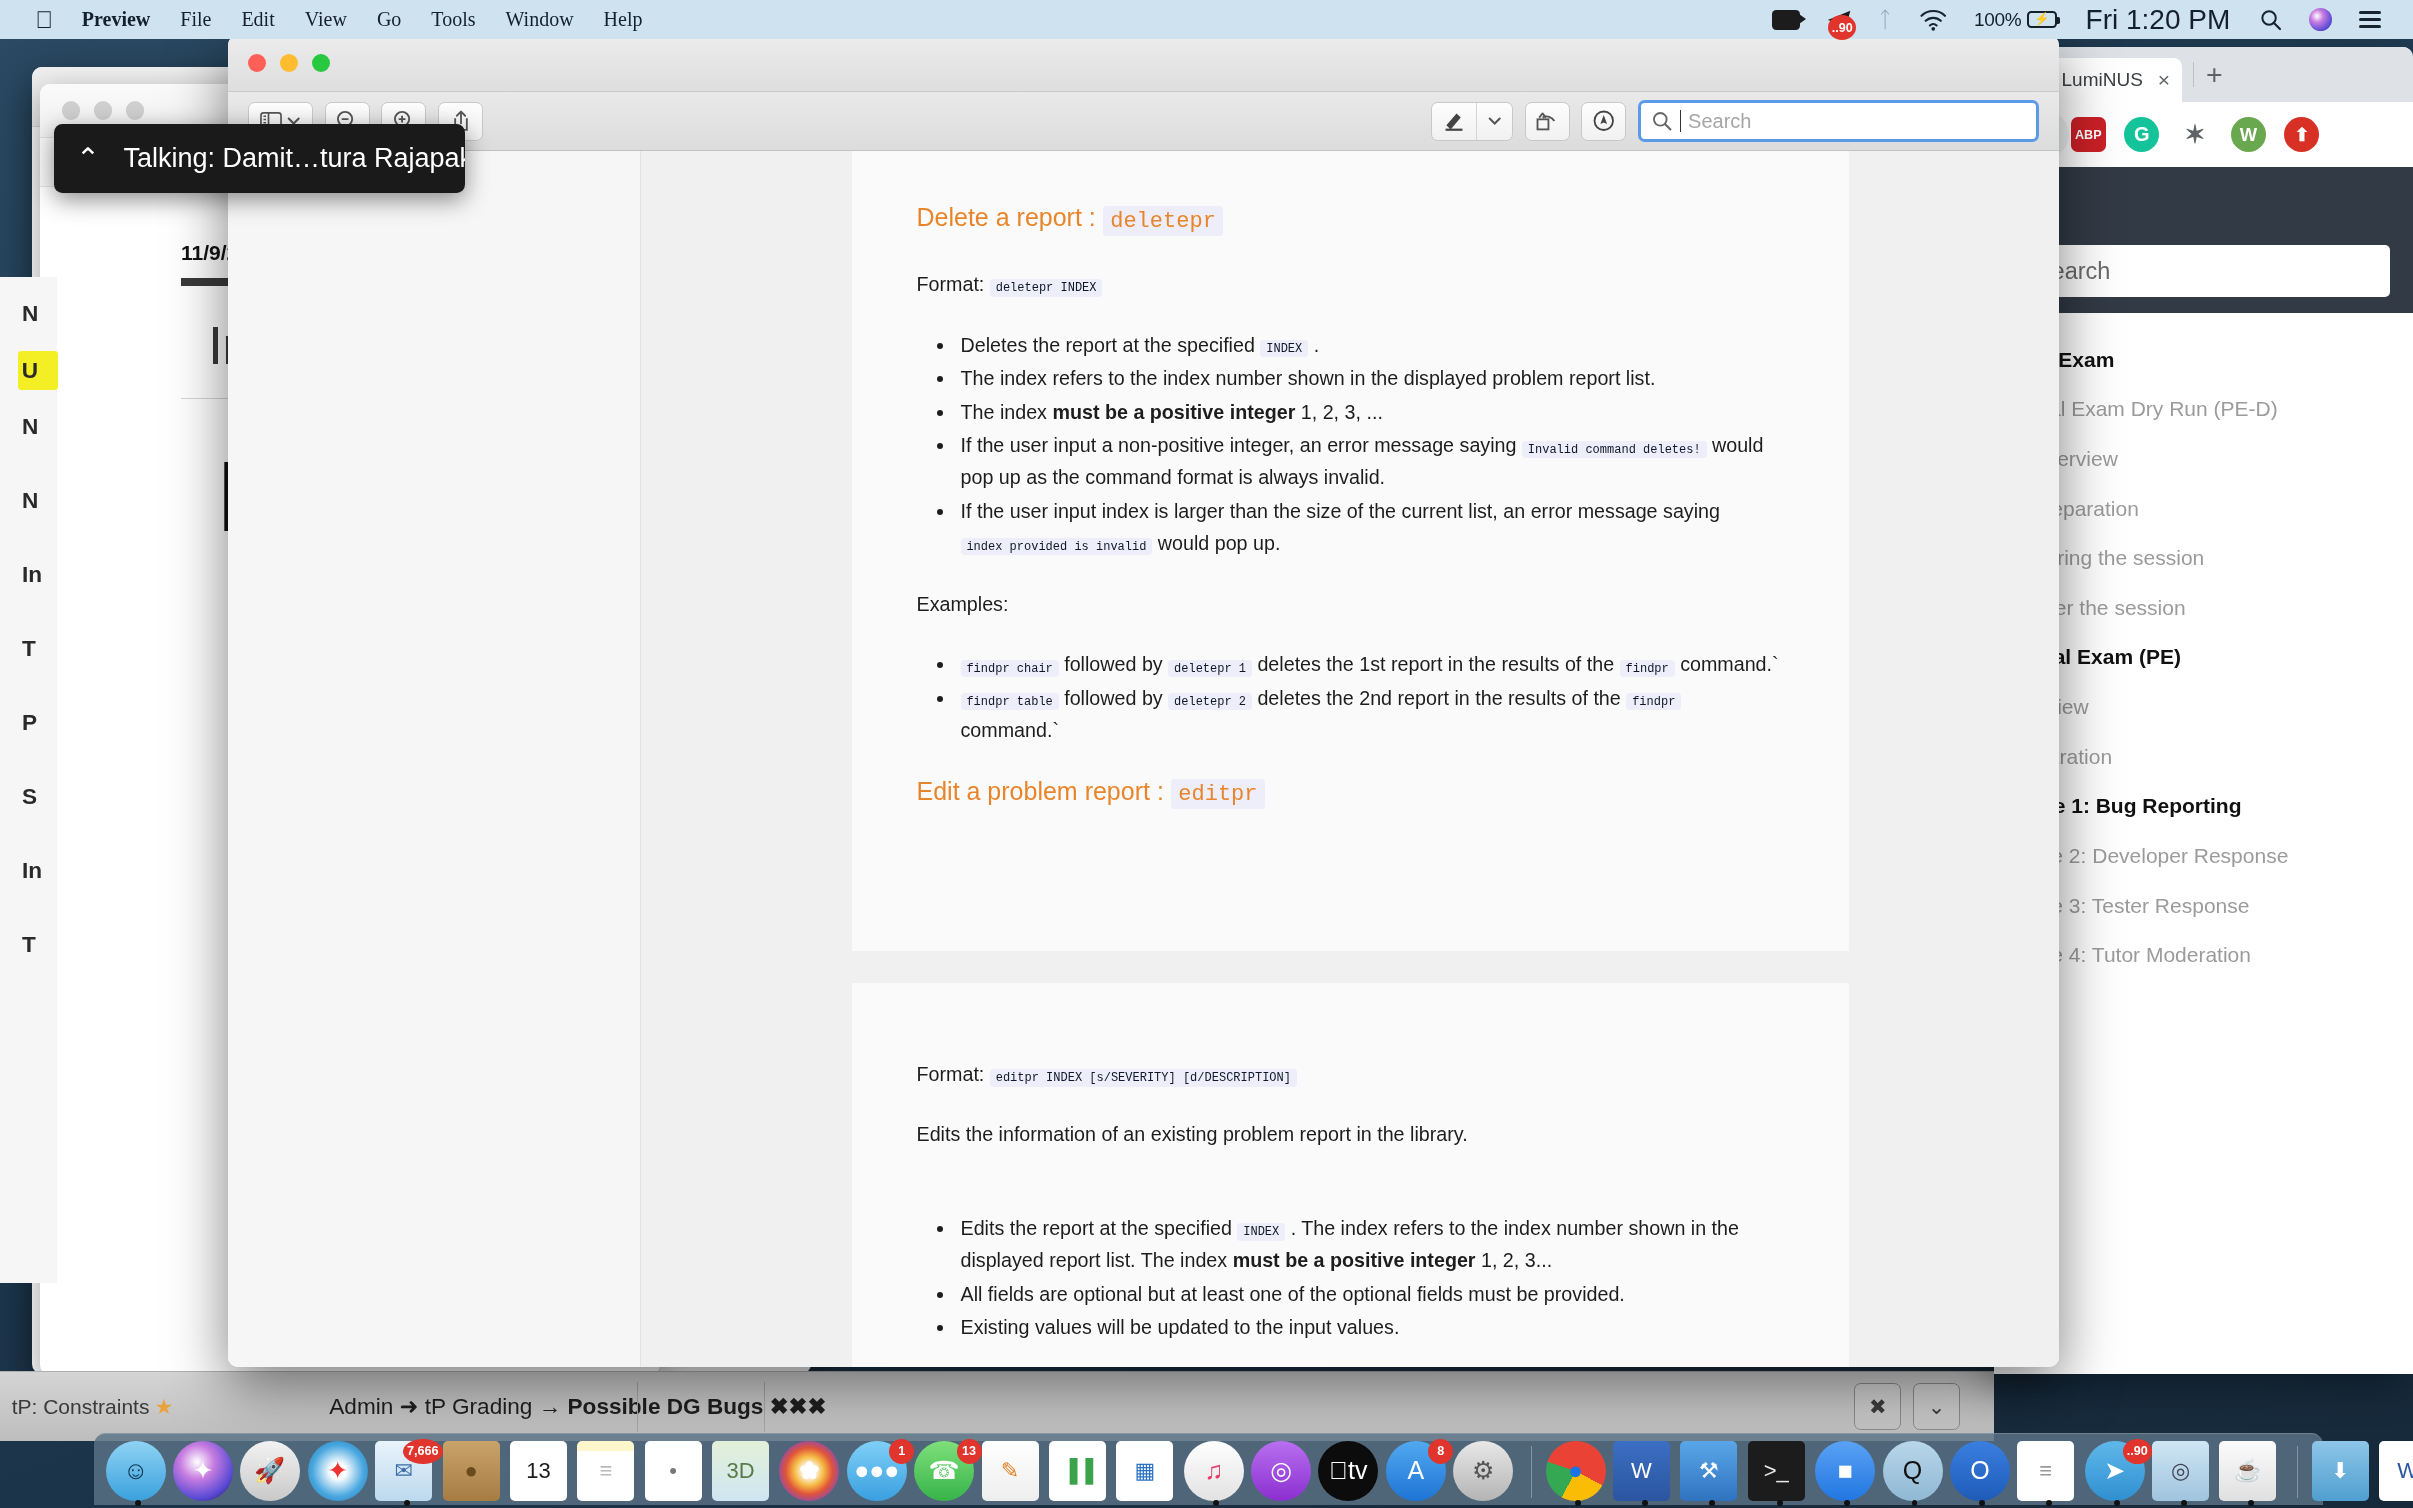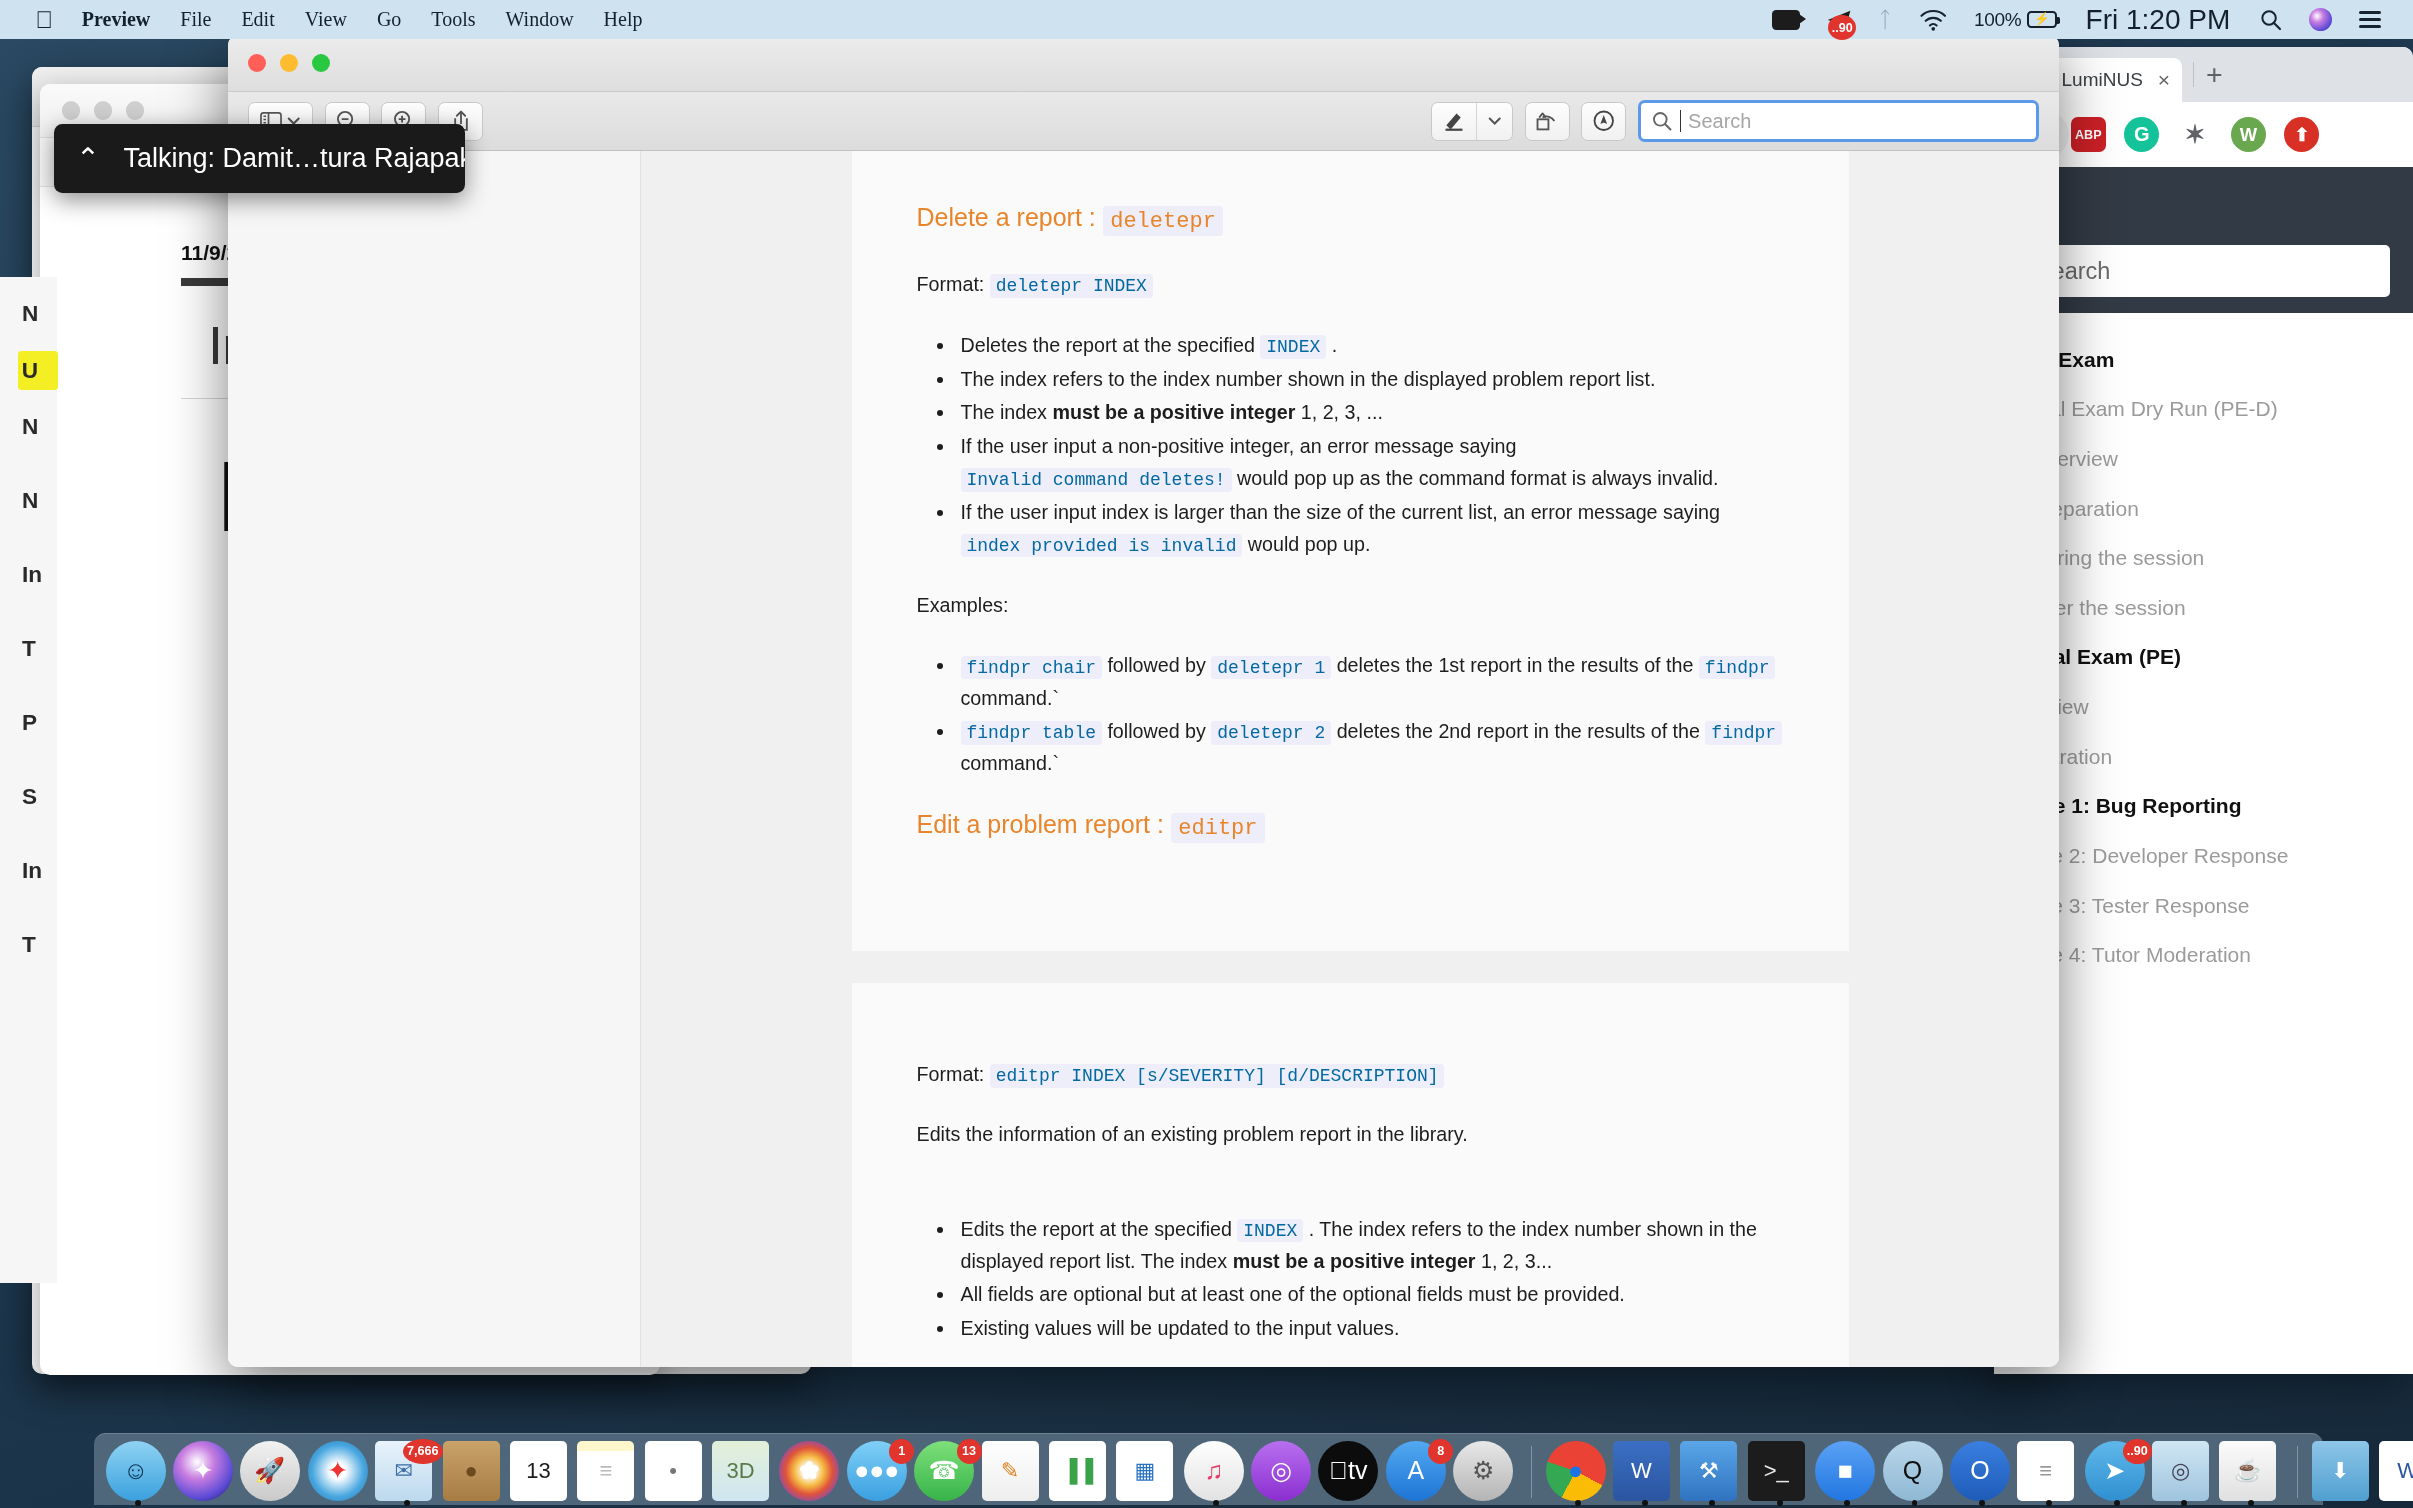--- a/index.html
+++ b/index.html
@@ -187,21 +187,21 @@
   .pdf-page.p2 { margin-top: 32px; padding: 77px 65px 34px 65px; height: 520px; }
 
   .pdf-h2 { font-size: 25px; color:#e8852a; margin-bottom: 37px; font-weight: 400; }
   .pdf-p { font-size: 19.7px; color:#1d1d1d; line-height: 1.5; margin-bottom: 30px; }
   .pdf-ul { margin: 0 0 30px 39px; }
   .pdf-ul li { font-size: 19.7px; color:#1d1d1d; line-height: 1.62; margin-bottom: 1.7px;
                list-style: disc; padding-left: 5px; }
   code.k {
     font-family: "Liberation Mono", monospace;
     background:#eeeefa; border-radius: 3.4px; padding: 1.7px 5.9px;
-    font-size: 18px; color:#0369a1; white-space: nowrap;
+    font-size: 12px; color:#0f172a; white-space: nowrap;
   }
   .pdf-h2 code.k { font-size: 22px; padding: 2.5px 7.5px; color:#e8852a; }
   b { font-weight: bold; }
 
   
   .win-chrome {
     left: 1994px; top: 47px; width: 419px; height: 1327px;
     background:#ffffff; border-radius: 10px 10px 0 0;
     box-shadow: -6.7px 11.7px 37px rgba(0,0,0,.38);
     z-index: 300; overflow: hidden;
@@ -378,20 +378,34 @@
         <div class="nav-item bold">ctical Exam (PE)</div>
         <div class="nav-item sub">verview</div>
         <div class="nav-item sub">reparation</div>
         <div class="nav-item bold">hase 1: Bug Reporting</div>
         <div class="nav-item sub">hase 2: Developer Response</div>
         <div class="nav-item sub">hase 3: Tester Response</div>
         <div class="nav-item sub">hase 4: Tutor Moderation</div>
       </div>
   </div>
 
+  <div class="statusbar">
+    <span class="sb-left">
+      <span>tP: Constraints</span><span class="sb-star">★</span>
+    </span>
+    <span class="sb-divider"></span>
+    <span class="sb-divider2"></span>
+    <span class="sb-mid">
+      <span>Admin ➜ tP Grading → </span><b>Possible DG Bugs ✖✖✖</b>
+    </span>
+    <span class="sb-btns">
+      <span class="sb-btn">✖</span>
+      <span class="sb-btn">⌄</span>
+    </span>
+  </div>
 
   <div class="win win-preview">
     <div class="pv-titlebar">
       <div class="pv-traffic">
         <span class="dot red"></span>
         <span class="dot yellow"></span>
         <span class="dot green"></span>
       </div>
     </div>
 

